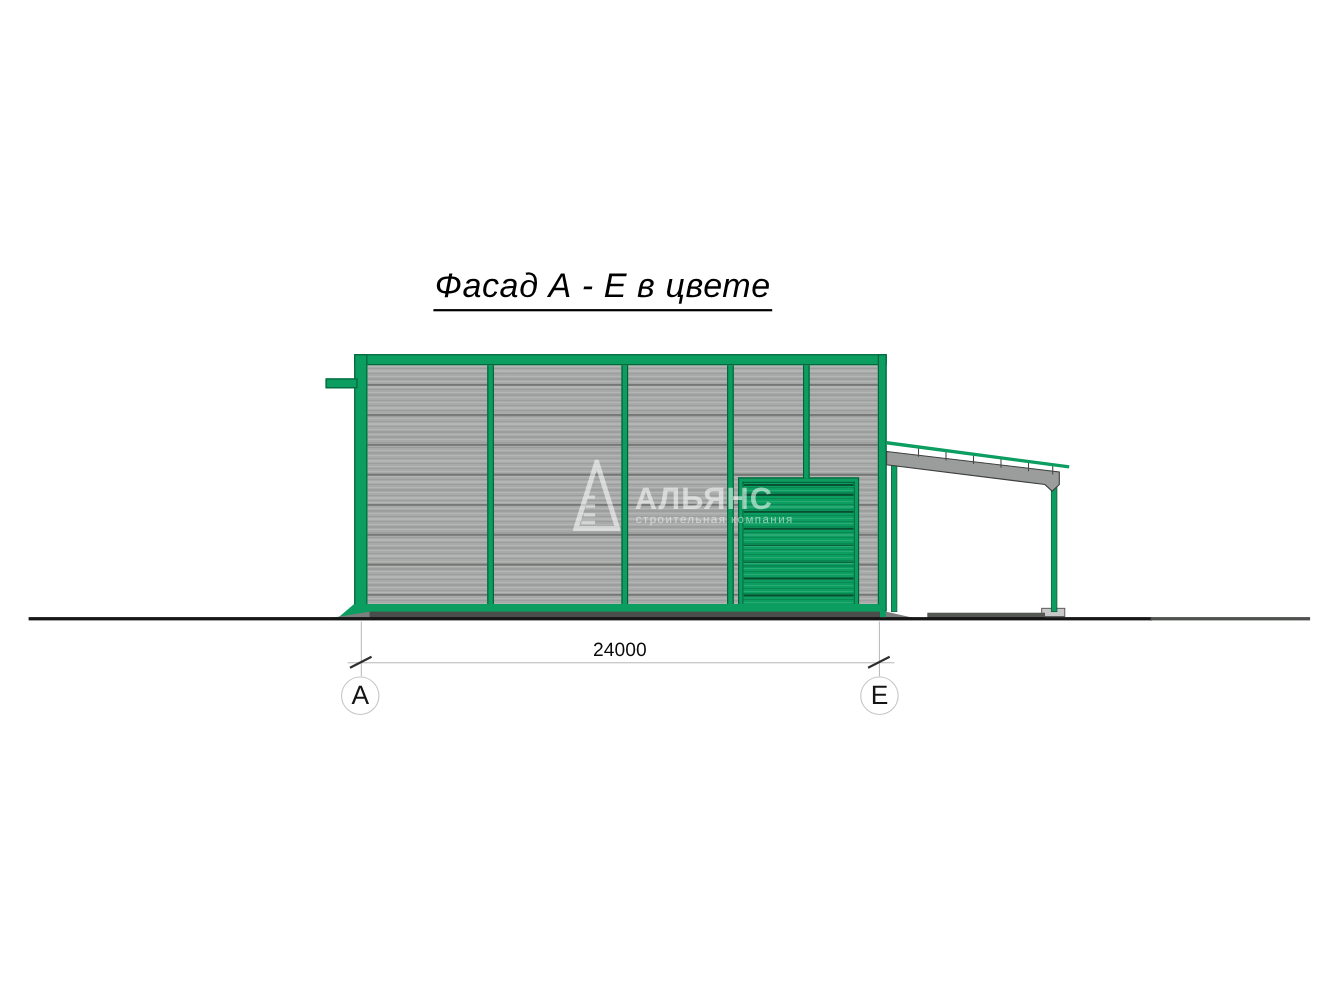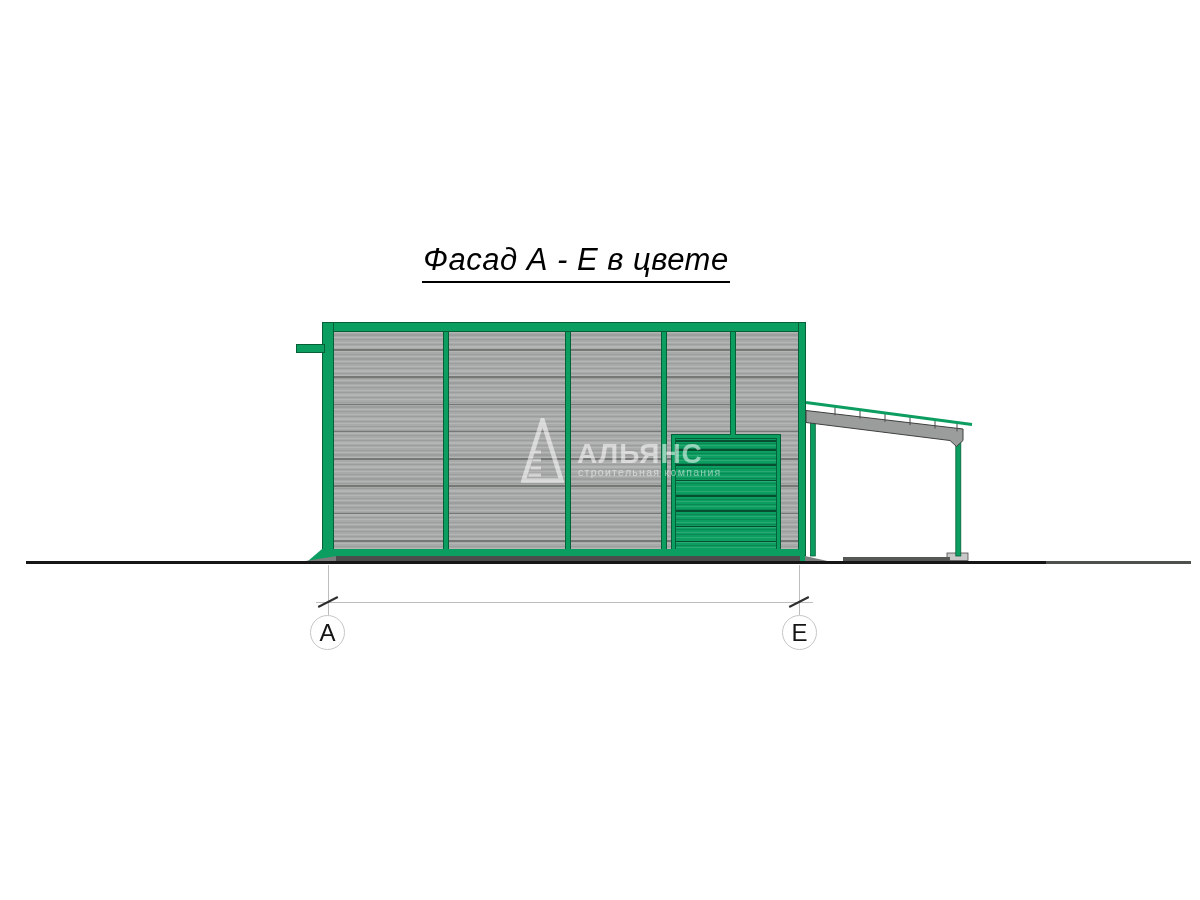--- a/index.html
+++ b/index.html
@@ -8,21 +8,20 @@
     overflow:hidden; font-family:"Liberation Sans", sans-serif;
   }
   .abs { position:absolute; }
 
   
   .drawing-title {
     left:394px; top:242px; width:308px; text-align:center;
     font-size:31px; font-style:italic; color:#000;
     border-bottom:2.5px solid #000; padding-bottom:3px; letter-spacing:0.5px;
     z-index:5;
-    margin-left:28px;
   }
 
   
   .panel-field {
     left:334px; top:332px; width:464px; height:218px; z-index:1;
     background-color:#a8aaa9;
     background-image:
       repeating-linear-gradient(to bottom, #767876 0 1.6px, rgba(0,0,0,0) 1.6px 27.3px),
       repeating-linear-gradient(to bottom,
         rgba(255,255,255,0.14) 0 1.2px, rgba(0,0,0,0) 1.2px 2.4px,
@@ -138,20 +137,21 @@
   <div class="abs found-strip"></div>
   <div class="abs canopy-strip"></div>
   <div class="abs ground-main"></div>
   <div class="abs ground-right"></div>
 
   <div class="abs dim ext-line ext-a"></div>
   <div class="abs dim ext-line ext-e"></div>
   <div class="abs dim dim-line"></div>
   <div class="abs dim dim-slash slash-a"></div>
   <div class="abs dim dim-slash slash-e"></div>
+  <div class="abs dim dim-label">24000</div>
   <div class="abs dim axis-circle axis-a">
     <span>А</span>
   </div>
   <div class="abs dim axis-circle axis-e">
     <span>Е</span>
   </div>
 
   <div>
     <svg class="abs watermark wm-logo" viewBox="0 0 43 65">
       <polygon points="21.5,2 40.5,62.5 2.5,62.5" fill="none" stroke="rgba(255,255,255,0.55)" stroke-width="4.5"></polygon>

